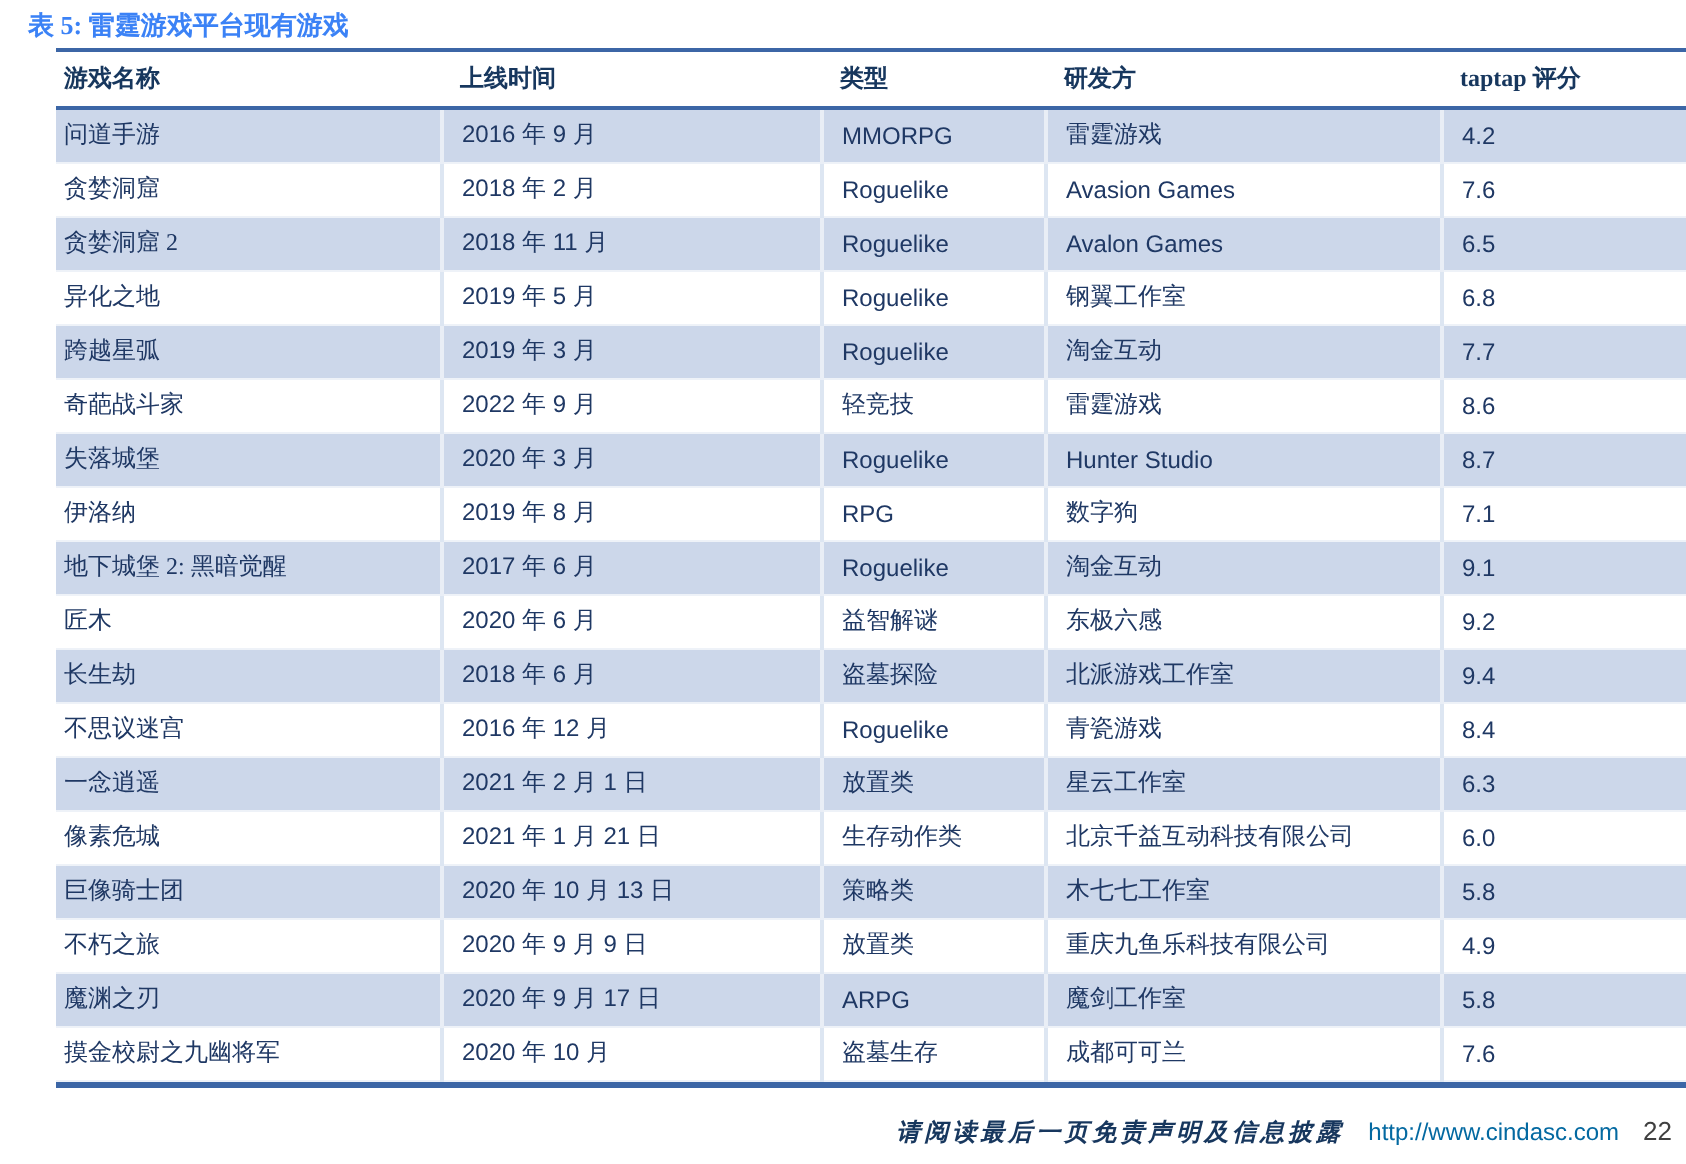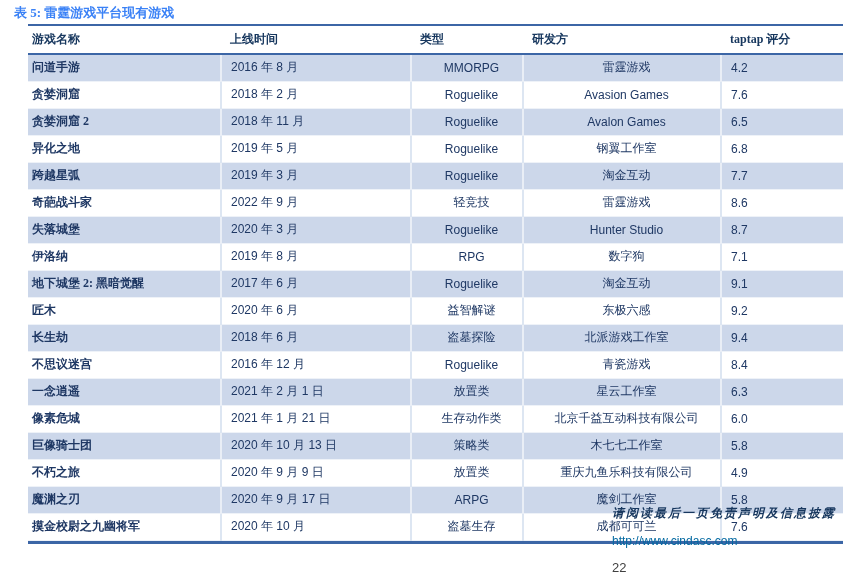--- a/index.html
+++ b/index.html
@@ -37,26 +37,26 @@
     height:28px; font-weight:bold; color:#17375e; background:#ffffff;
     border-bottom:2px solid #3c66a6;
     font-family:"Liberation Serif","DejaVu Serif",serif;
   }
   tbody td { height:27px; color:#1f3864; }
   tbody tr.odd  td { background:#ccd7ea; }
   tbody tr.even td { background:#ffffff; }
   tbody td { border-bottom:1px solid #eef2f8; }
   tbody tr.odd  td:not(:last-child) { border-right:2px solid #e9eef6; }
   tbody tr.even td:not(:last-child) { border-right:2px solid #dde6f2; }
-  td.c-name { font-weight:bold; font-family:"Liberation Serif","DejaVu Serif",serif; }
-  td.c-dev, td.c-type { font-family:"Liberation Sans","DejaVu Sans",sans-serif;text-align:center; }
+  td.c-name { font-weight:normal; font-family:"Liberation Serif","DejaVu Serif",serif; }
+  td.c-dev, td.c-type { font-family:"Liberation Sans","DejaVu Sans",sans-serif; }
 
   .footer {
     position:absolute; right:7px; bottom:7px;
-    display:flex; align-items:baseline; gap:12px;flex-direction:column;
+    display:flex; align-items:baseline; gap:12px;
   }
   .disclaimer {
     font-size:12px; font-weight:bold; font-style:italic;
     letter-spacing:2px; color:#17375e;
     font-family:"Liberation Serif","DejaVu Serif",serif;
   }
   .footer-link {
     font-size:12px; color:#0369a1; cursor:pointer;
   }
   .page-number { font-size:13px; color:#404040; }
@@ -75,21 +75,21 @@
             <th>游戏名称</th>
             <th>上线时间</th>
             <th>类型</th>
             <th>研发方</th>
             <th>taptap 评分</th>
           </tr>
       </thead>
       <tbody id="table-body">
           <tr class="odd">
             <td class="c-name">问道手游</td>
-            <td class="c-date">2016 年 8 月</td>
+            <td class="c-date">2016 年 9 月</td>
             <td class="c-type">MMORPG</td>
             <td class="c-dev">雷霆游戏</td>
             <td class="c-rating">4.2</td>
           </tr>
           <tr class="even">
             <td class="c-name">贪婪洞窟</td>
             <td class="c-date">2018 年 2 月</td>
             <td class="c-type">Roguelike</td>
             <td class="c-dev">Avasion Games</td>
             <td class="c-rating">7.6</td>

